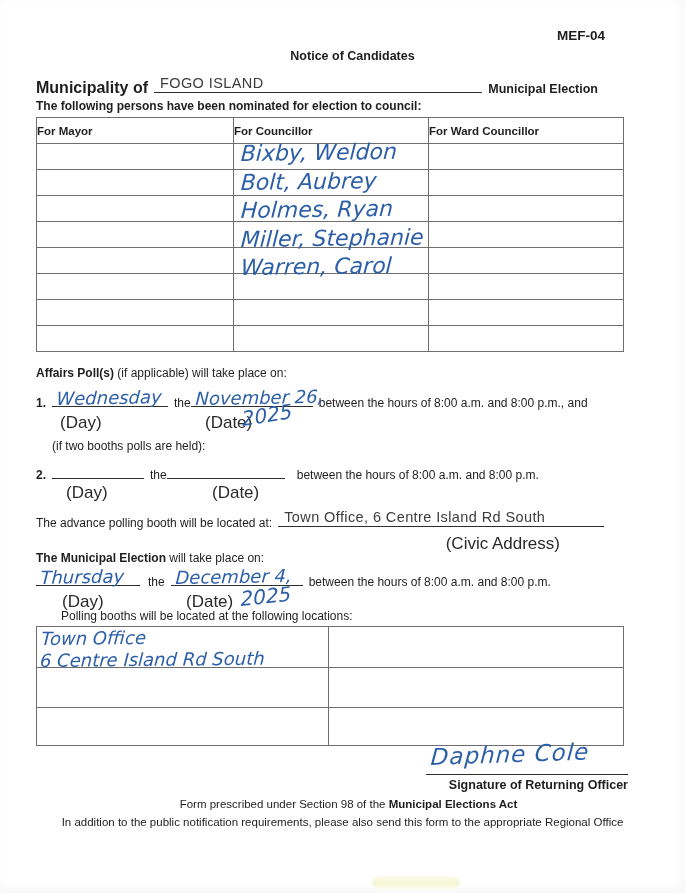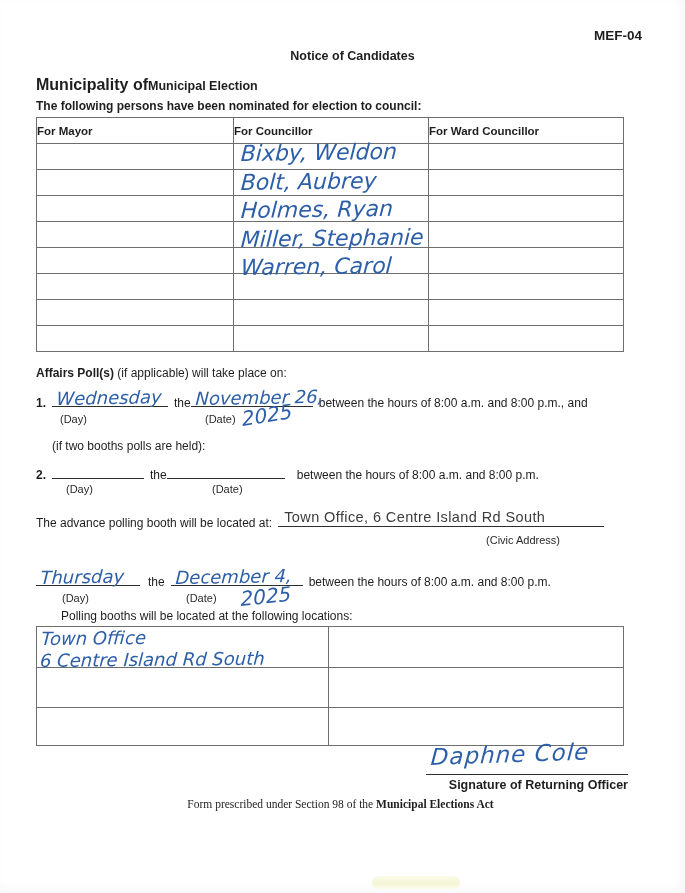--- a/index.html
+++ b/index.html
@@ -5,21 +5,21 @@
   html,body { margin:0; padding:0; background:#ffffff; }
   .page {
     position:relative; width:685px; height:893px; margin:0 auto;
     background:#ffffff; overflow:hidden;
     font-family:"Liberation Sans", sans-serif; color:#1e1e1e;
     box-shadow: inset -4px -4px 10px rgba(0,0,0,0.035);
   }
   .abs { position:absolute; }
   .bold { font-weight:bold; }
   .body-txt { font-size:12px; }
-  .small-label { font-size:11px; color:#2a2a2a; }
+  .small-label { font-size:17px; color:#2a2a2a; }
 
   
   .typed { font-size:14.5px; color:#3c3c3c; letter-spacing:0.4px; }
 
   
   .hand {
     color:#2d5fa8;
     font-family:"DejaVu Sans", sans-serif;
     font-style:italic;
     white-space:nowrap;
@@ -59,26 +59,29 @@
   .smudge {
     width:88px; height:13px; border-radius:7px; opacity:0.9;
     background:linear-gradient(180deg, #fbfbe9 0%, #f4f4d2 55%, #fbfbe9 100%);
   }
 </style>
 </head>
 <body>
 
 <div class="page">
 
-  <div class="abs bold" style="top:28px; left:520px; width:122px; text-align:right; font-size:13.5px;">MEF-04</div>
+  <div class="abs bold" style="top:28px; left:520px; width:122px; text-align:center; font-size:13.5px;">MEF-04</div>
 
   <div class="abs bold center" style="top:49px; left:0; width:705px; font-size:12.5px;">Notice of Candidates</div>
 
   <div class="abs line-row" style="top:76px; left:36px; width:562px;">
     <span class="bold" style="font-size:16px;">Municipality of</span>
+    <span class="fill gap-l gap-r" style="flex:1; height:16px;">
+      <span class="typed typed-in">FOGO ISLAND</span>
+    </span>
     <span class="bold" style="font-size:12.5px;">Municipal Election</span>
   </div>
 
   <div class="abs bold" style="top:99px; left:36px; font-size:12px;">The following persons have been nominated for election to council:</div>
 
   <table class="abs grid cand-table" style="top:117px; left:36px;">
     <colgroup>
         <col style="width:197px">
         <col style="width:195px">
         <col style="width:195px">
@@ -172,20 +175,23 @@
   <div class="abs small-label" style="top:483px; left:212px;">(Date)</div>
 
   <div class="abs line-row" style="top:509px; left:36px;">
     <span>The advance polling booth will be located at:</span>
     <span class="fill gap-l" style="width:326px; height:17px;">
       <span class="typed typed-in">Town Office, 6 Centre Island Rd South</span>
     </span>
   </div>
   <div class="abs small-label center" style="top:534px; left:370px; width:190px;text-align:right;">(Civic Address)</div>
 
+  <div class="abs body-txt" style="top:551px; left:36px;">
+    <span class="bold">The Municipal Election</span><span> will take place on:</span>
+  </div>
 
   <div class="abs line-row" style="top:571px; left:36px;">
     <span class="fill" style="width:104px;">
       <span class="hand hand-in">Thursday</span>
     </span>
     <span style="margin-left:8px;">the</span>
     <span class="fill gap-l" style="width:132px;">
       <span class="hand hand-in">December 4,</span>
     </span>
     <span class="gap-l">between the hours of 8:00 a.m. and 8:00 p.m.</span>
@@ -219,21 +225,22 @@
 
   <div class="abs hand" style="top:628px; left:42px; line-height:22px; font-size:18px; transform:rotate(-0.6deg) skewX(-4deg); transform-origin:left top;">
     <div>Town Office</div>
     <div>6 Centre Island Rd South</div>
   </div>
 
   <div class="abs hand sig-hand" style="top:744px; left:430px;">Daphne Cole</div>
   <div class="abs sig-line" style="top:774px; left:426px;"></div>
   <div class="abs bold" style="top:778px; left:426px; width:202px; text-align:right; font-size:12.5px;">Signature of Returning Officer</div>
 
-  <div class="abs center" style="top:798px; left:4px; width:673px; font-size:11.5px;font-family:Liberation Serif, serif;">
+  <div class="abs center" style="top:798px; left:12px; width:673px; font-size:11.5px;">
     <span>Form prescribed under Section 98 of the </span><span class="bold">Municipal Elections Act</span>
   </div>
   <div class="abs center footer-note" style="top:815px; left:0; width:685px;">
+    <div>In addition to the public notification requirements, please also send this form to the appropriate Regional Office</div>
   </div>
 
   <div class="abs smudge" style="top:876px; left:372px;"></div>
 
 </div>
 
 </body></html>

